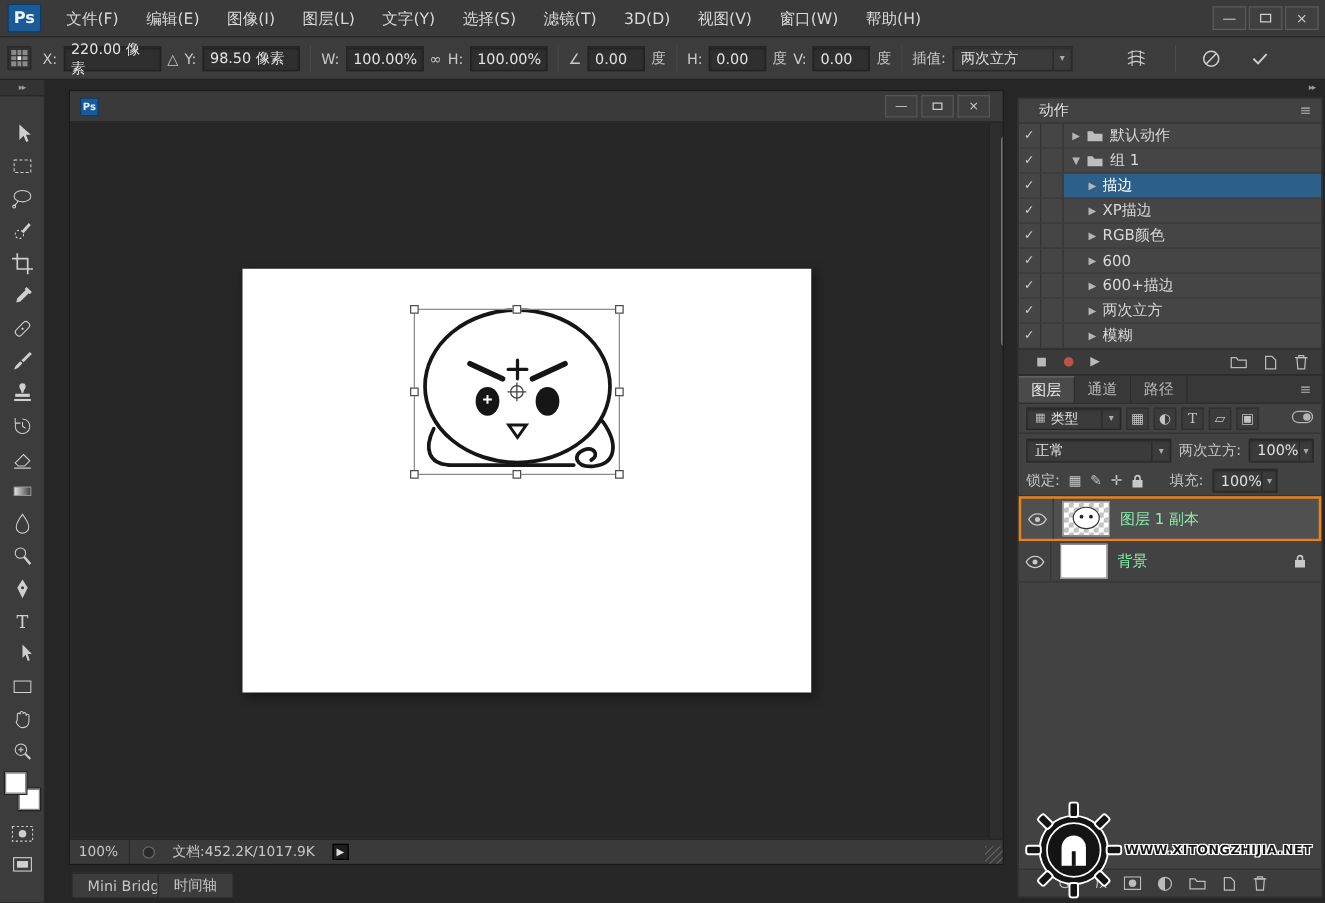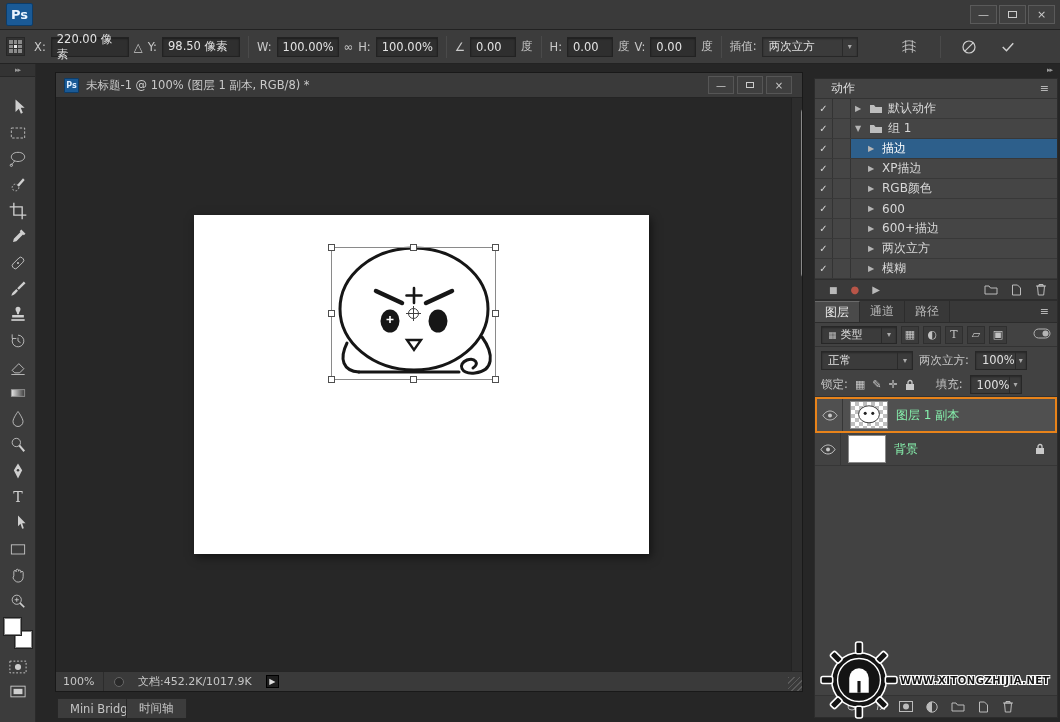--- a/index.html
+++ b/index.html
@@ -93,21 +93,21 @@
           background:repeating-linear-gradient(135deg,#5a5a5a 0 1px,transparent 1px 4px); }
   
   .btab { position:absolute; height:20px; top:698px; background:#3c3c3c; border:1px solid #272727;
           border-bottom:none; display:flex; align-items:center; padding:0 12px; font-size:11.5px; color:#c5c5c5; }
   .btab1 { left:57px; } .btab2 { left:126px; }
   
   .panels { position:absolute; left:812px; top:64px; width:248px; bottom:0; }
   .dock-strip { height:12px; display:flex; justify-content:flex-end; align-items:center;
                 padding-right:8px; color:#9a9a9a; font-size:7px; letter-spacing:-1px; }
   .panel { position:absolute; left:2px; right:2px; background:#424242; border:1px solid #2c2c2c; }
-  .actions-panel { top:14px; height:222px; }
+  .actions-panel { top:14px; height:222px;text-align:right; }
   .p-header { height:20px; display:flex; align-items:center; padding:0 8px 0 16px; background:#424242;
               border-bottom:1px solid #333; font-size:12px; color:#dedede; }
   .p-menu-ic { margin-left:auto; color:#b5b5b5; font-size:11px; }
   .action-list { height:180px; background:#3f3f3f; overflow:hidden; }
   .act-row { height:20px; display:flex; align-items:stretch; border-bottom:1px solid #383838; background:#454545; }
   .act-check { width:18px; border-right:1px solid #333; display:flex; align-items:center;
                justify-content:center; color:#d5d5d5; font-size:10px; }
   .act-modal { width:18px; border-right:1px solid #333; }
   .act-body { flex:1; display:flex; align-items:center; gap:5px; padding-left:4px; font-size:12px; color:#d8d8d8; }
   .act-body.sel { background:#2d5f8b; color:#fff; }
@@ -121,21 +121,21 @@
   .ltab { height:21px; padding:0 10px; display:flex; align-items:center; font-size:12px; color:#b8b8b8;
           background:#383838; border-right:1px solid #2c2c2c;font-family:Liberation Serif, serif; }
   .ltab.active { background:#4a4a4a; color:#ececec; border-top:1px solid #6a6a6a; }
   .ltabs .p-menu-ic { margin-left:auto; margin-right:8px; align-self:center; }
   .filter-row { height:24px; display:flex; align-items:center; gap:4px; padding:0 6px; border-bottom:1px solid #333; }
   .filter-combo { width:76px; height:18px; font-size:11px; gap:4px; }
   .fbtn { width:18px; height:18px; display:flex; align-items:center; justify-content:center;
           color:#c3c3c3; font-size:11px; background:#3b3b3b; border:1px solid #2f2f2f; }
   .fswitch { margin-left:auto; }
   .blend-row { height:26px; display:flex; align-items:center; gap:6px; padding:0 6px; }
-  .blend-combo { width:92px; height:19px; font-size:11.5px; }
+  .blend-combo { width:116px; height:19px; font-size:11.5px; }
   .small-combo { width:52px; height:19px; font-size:11.5px; }
   .lrow-label { font-size:11.5px; color:#c6c6c6; }
   .lock-row { height:24px; display:flex; align-items:center; gap:7px; padding:0 6px; border-bottom:1px solid #333; }
   .lock-ic { color:#c3c3c3; font-size:11px; display:flex; align-items:center; }
   .layer-list { background:#3f3f3f; }
   .layer-row { height:33px; display:flex; align-items:center; border-bottom:1px solid #363636;
                background:#424242; position:relative; }
   .layer-row.sel { background:#505050; border:2px solid #e8831a; height:36px; }
   .eye-col { width:26px; align-self:stretch; border-right:1px solid #363636; display:flex;
              align-items:center; justify-content:center; }
@@ -158,20 +158,33 @@
   .wm-title { font-size:31px; font-weight:bold; color:#161616; letter-spacing:2px; line-height:1.1;
      text-shadow:-2px -2px 0 #fff,2px -2px 0 #fff,-2px 2px 0 #fff,2px 2px 0 #fff,0 0 4px #fff; }
   .wm-url { font-size:10px; font-weight:bold; color:#161616; letter-spacing:.5px;
      text-shadow:-1px -1px 0 #fff,1px -1px 0 #fff,-1px 1px 0 #fff,1px 1px 0 #fff; }
 </style>
 </head>
 <body>
 
 <div class="menubar">
   <div class="ps-logo">Ps</div>
+  <div class="menu-items" id="menu-items">
+      <div class="menu-item">文件(F)</div>
+      <div class="menu-item">编辑(E)</div>
+      <div class="menu-item">图像(I)</div>
+      <div class="menu-item">图层(L)</div>
+      <div class="menu-item">文字(Y)</div>
+      <div class="menu-item">选择(S)</div>
+      <div class="menu-item">滤镜(T)</div>
+      <div class="menu-item">3D(D)</div>
+      <div class="menu-item">视图(V)</div>
+      <div class="menu-item">窗口(W)</div>
+      <div class="menu-item">帮助(H)</div>
+    </div>
   <div class="win-controls">
     <div class="win-btn">—</div>
     <div class="win-btn">
         <span class="maxbox"></span>
       </div>
     <div class="win-btn">×</div>
   </div>
 </div>
 
 <div class="optionsbar">
@@ -373,21 +386,20 @@
     <svg width="16" height="13" viewBox="0 0 18 14">
         <rect x="1" y="1" width="16" height="12" fill="none" stroke="#cfcfcf"></rect>
         <rect x="4" y="4" width="10" height="6" fill="#cfcfcf"></rect>
       </svg>
   </div>
 </div>
 
 <div class="docwin">
   <div class="doc-titlebar">
     <div class="doc-psicon">Ps</div>
-    <span class="doc-title">未标题-1 @ 100% (图层 1 副本, RGB/8) *</span>
     <div class="doc-btns">
       <div class="doc-btn">—</div>
       <div class="doc-btn">
           <span class="maxbox"></span>
         </div>
       <div class="doc-btn">×</div>
     </div>
   </div>
   <div class="doc-content">
     <div class="canvas">

